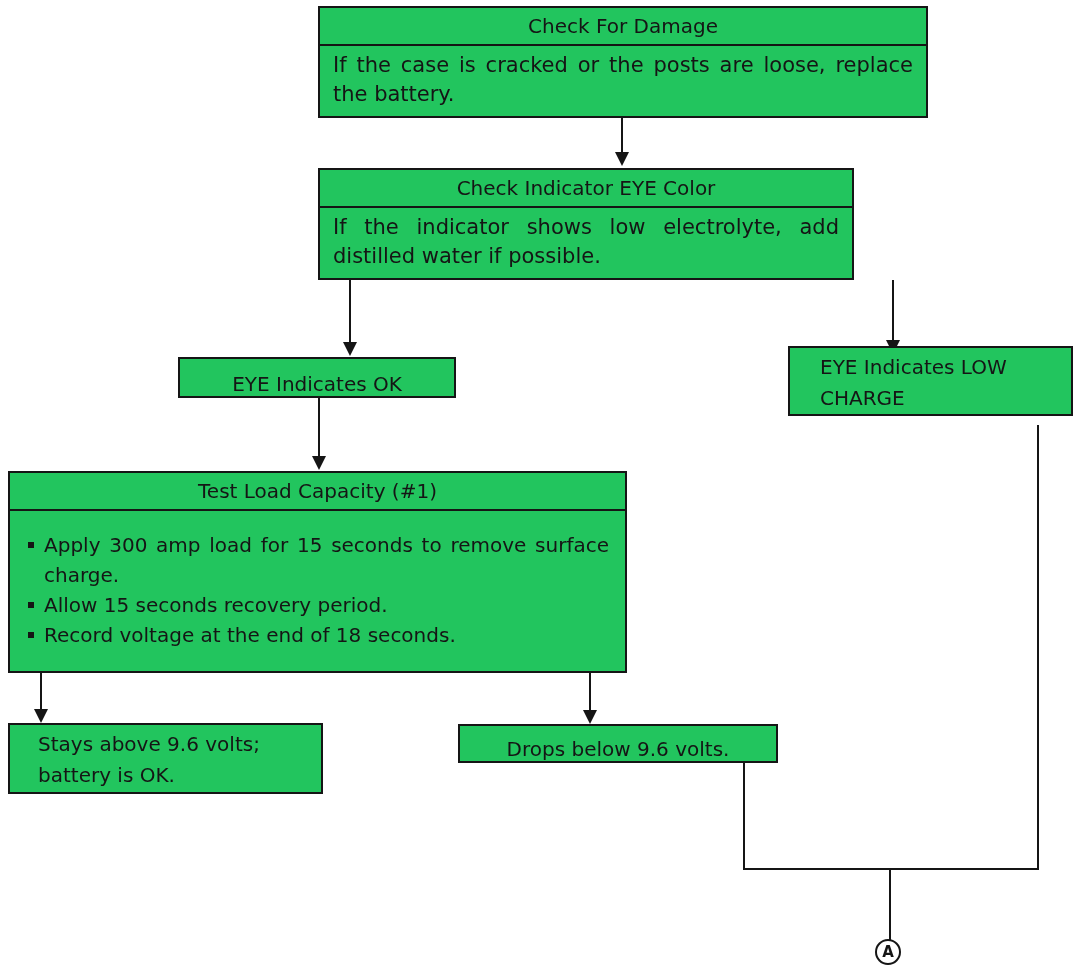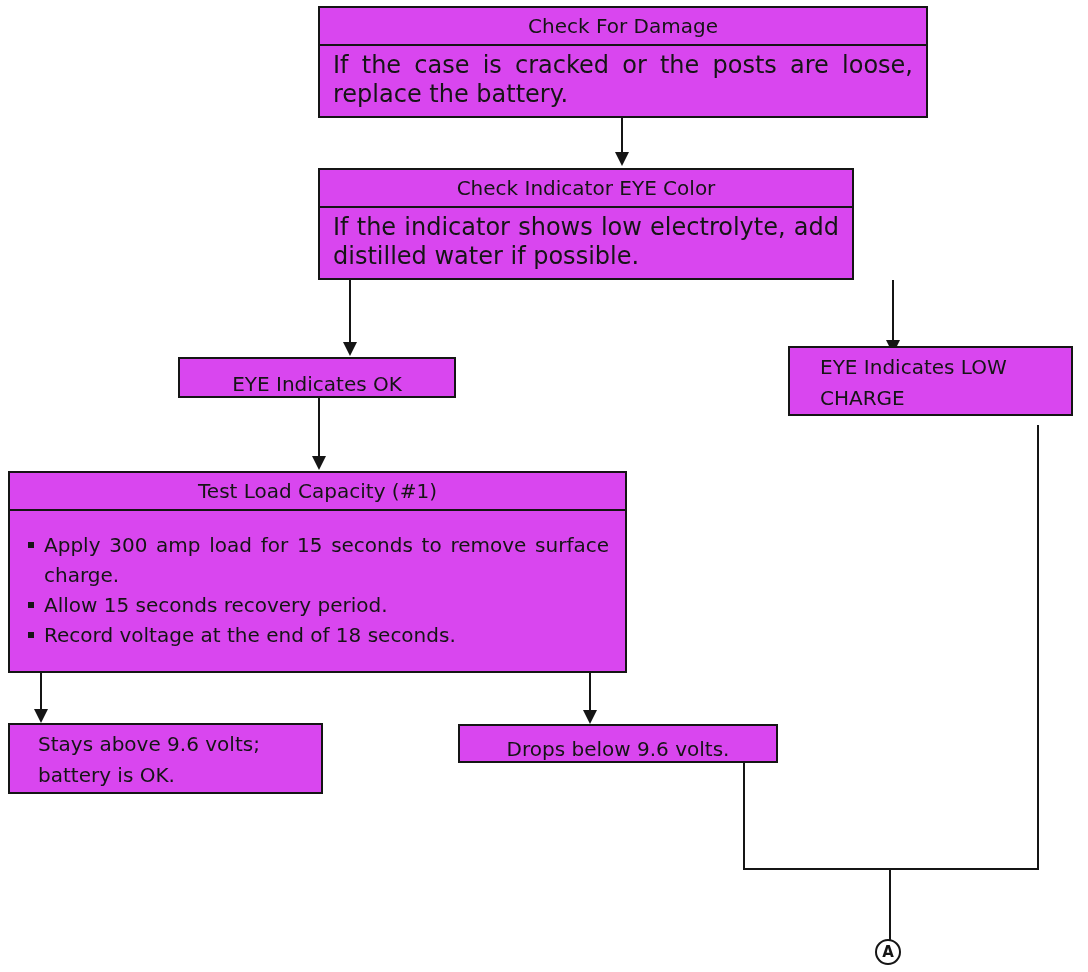--- a/index.html
+++ b/index.html
@@ -12,35 +12,35 @@
     width: 1088px;
     height: 972px;
     background: #ffffff;
     font-family: "DejaVu Sans", "Liberation Sans", sans-serif;
     color: #151515;
     overflow: hidden;
   }
   .node {
     position: absolute;
     border: 2px solid #151515;
-    background: #d946ef;
+    background: #22c55e;
     box-sizing: border-box;
   }
   .node-title {
     border-bottom: 2px solid #151515;
     height: 36px;
     line-height: 36px;
     text-align: center;
     font-size: 20px;
     white-space: nowrap;
     overflow: hidden;
   }
   .node-body {
     padding: 5px 13px 0 13px;
-    font-size: 24px;
+    font-size: 21px;
     line-height: 29px;
     text-align: justify;
   }
   .label-center {
     display: flex;
     align-items: flex-end;
     justify-content: center;
     text-align: center;
     font-size: 20px;
   }

